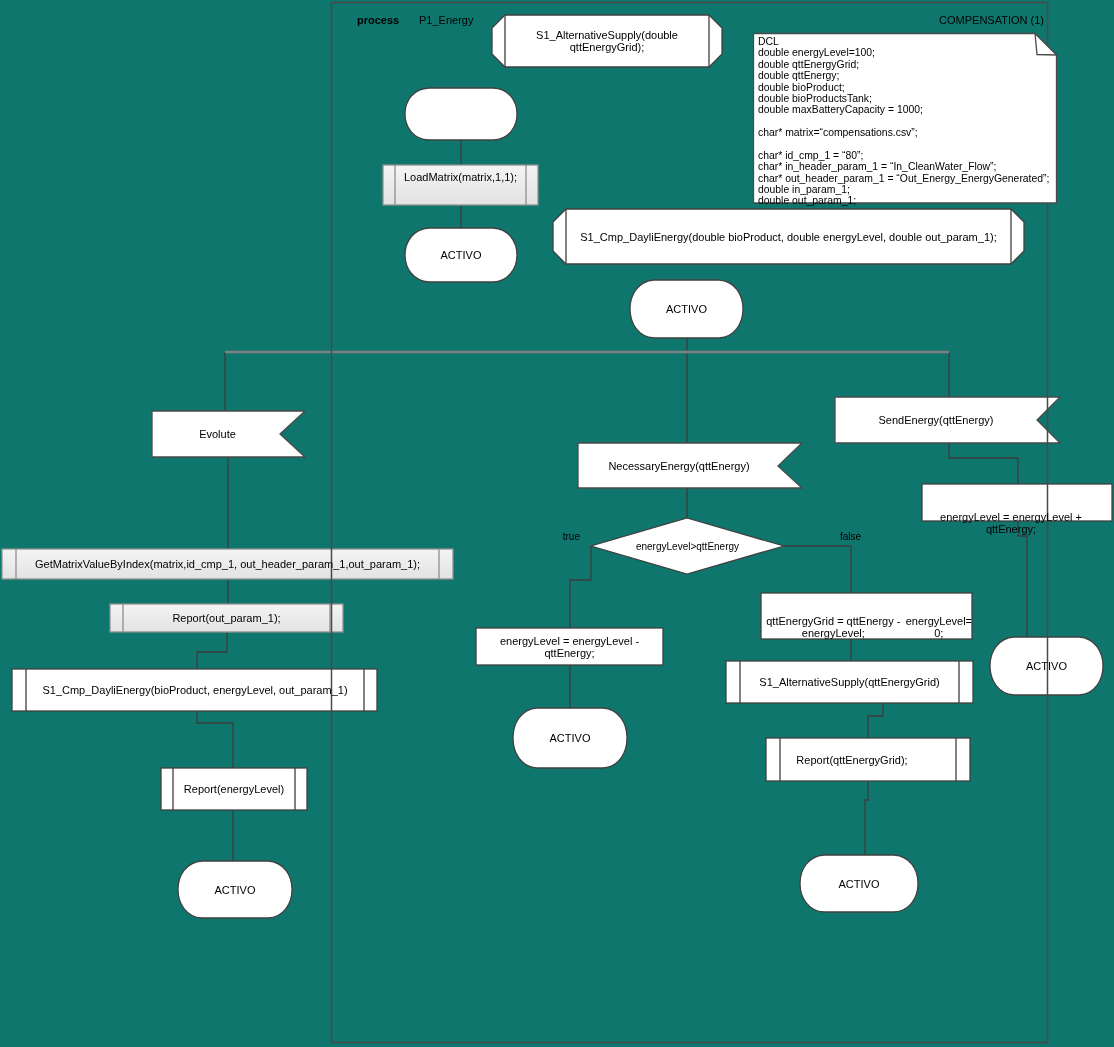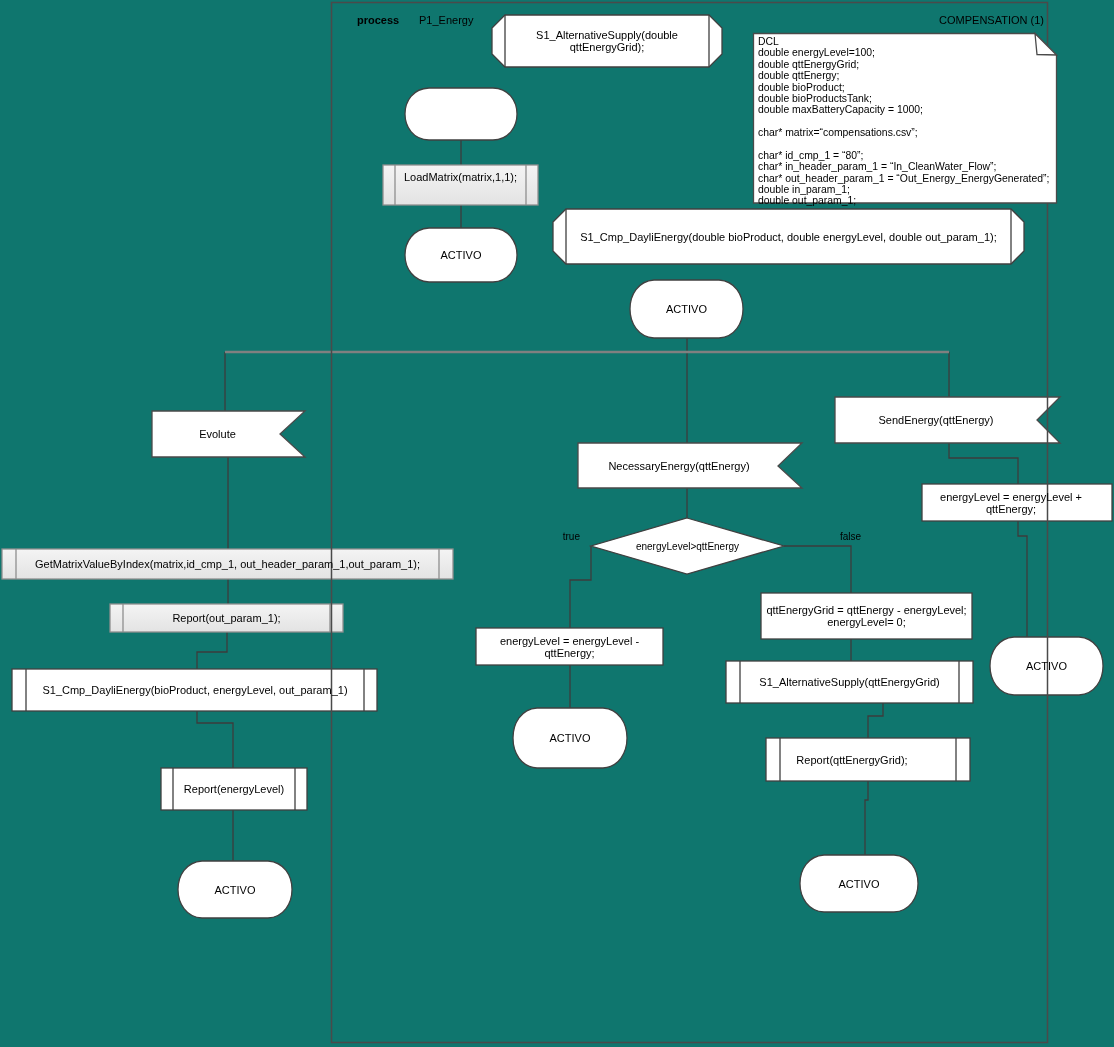--- a/index.html
+++ b/index.html
@@ -6,21 +6,21 @@
   #stage{position:relative;width:1114px;height:1047px;background:#0f766e;
          font-family:"Liberation Sans",sans-serif;color:#000;overflow:hidden;}
   #shapes{position:absolute;left:0;top:0;width:1114px;height:1047px;}
   .lbl{position:absolute;display:flex;align-items:center;justify-content:center;
        text-align:center;font-size:11px;line-height:12px;pointer-events:none;}
   .lbl.left{justify-content:flex-start;text-align:left;}
   .lbl.right{justify-content:flex-end;}
   .bold{font-weight:bold;}
   .dcl{position:absolute;left:758px;top:36px;width:294px;font-size:10.4px;}
   .dcl-line{height:11.4px;line-height:11.4px;white-space:pre;}
-  .twoline{flex-direction:column;}
+  .twoline{flex-direction:row;align-items:flex-end;}
   .small{font-size:10px;}
 </style>
 </head>
 <body>
 
 <div id="stage">
 
   <svg id="shapes" viewBox="0 0 1114 1047">
     <defs>
       <linearGradient id="grayGrad" x1="0" y1="0" x2="0" y2="1">
@@ -203,16 +203,16 @@
   <div class="lbl" style="left:476px;top:628px;width:187px;height:37px;">energyLevel = energyLevel - qttEnergy;</div>
   <div class="lbl" style="left:513px;top:708px;width:114px;height:60px;">ACTIVO</div>
   <div class="lbl twoline" style="left:761px;top:593px;width:211px;height:46px;">
     <div>qttEnergyGrid = qttEnergy - energyLevel;</div>
     <div>energyLevel= 0;</div>
   </div>
   <div class="lbl" style="left:740px;top:661px;width:219px;height:42px;">S1_AlternativeSupply(qttEnergyGrid)</div>
   <div class="lbl" style="left:780px;top:738px;width:144px;height:43px;border-radius:9px;">Report(qttEnergyGrid);</div>
   <div class="lbl" style="left:800px;top:855px;width:118px;height:57px;">ACTIVO</div>
   <div class="lbl" style="left:835px;top:397px;width:202px;height:46px;">SendEnergy(qttEnergy)</div>
-  <div class="lbl" style="left:922px;top:484px;width:178px;height:37px;text-align:center;">energyLevel = energyLevel + qttEnergy;</div>
+  <div class="lbl" style="left:922px;top:504px;width:178px;height:37px;text-align:center;">energyLevel = energyLevel + qttEnergy;</div>
   <div class="lbl" style="left:990px;top:637px;width:113px;height:58px;">ACTIVO</div>
 
 </div>
 
 </body></html>

